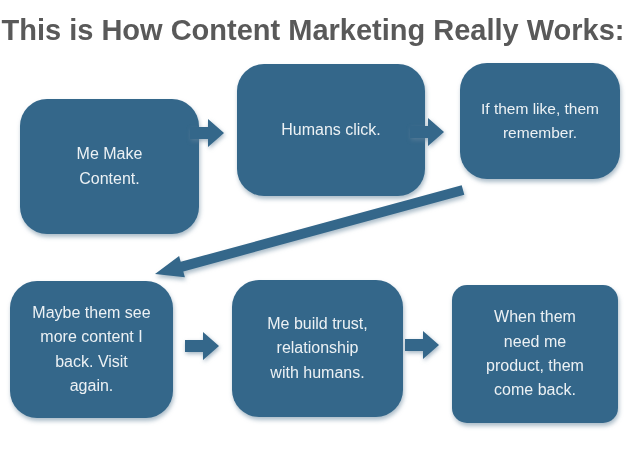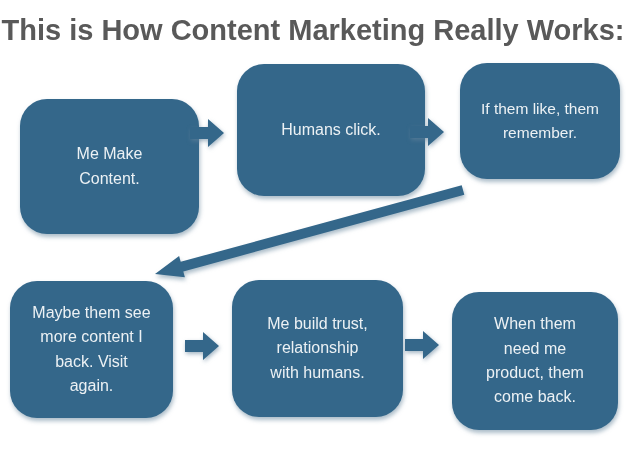--- a/index.html
+++ b/index.html
@@ -40,21 +40,21 @@
     text-align: center;
     white-space: pre-line;
     padding: 8px 10px;
     box-shadow: 1px 3px 4px rgba(104, 134, 156, 0.55);
   }
   .box-1 { left: 20px;  top: 63px;  width: 179px; height: 135px; margin-top: 36px; }
   .box-2 { left: 237px; top: 64px;  width: 188px; height: 132px; }
   .box-3 { left: 460px; top: 63px;  width: 160px; height: 116px; font-size: 15.5px; }
   .box-4 { left: 10px;  top: 281px; width: 163px; height: 137px; }
   .box-5 { left: 232px; top: 280px; width: 171px; height: 137px; }
-  .box-6 { left: 452px; top: 292px; width: 166px; height: 138px; }
+  .box-6 { left: 452px; top: 285px; width: 166px; height: 138px; border-radius: 15px; }
   .block-arrow {
     position: absolute;
     width: 34px;
     height: 28px;
     filter: drop-shadow(1px 2px 2px rgba(104, 134, 156, 0.6));
   }
   .block-arrow polygon { fill: var(--shape-fill, #34678A); }
   .arrow-1 { left: 190px; top: 119px; }
   .arrow-2 { left: 410px; top: 118px; }
   .arrow-3 { left: 185px; top: 332px; }

